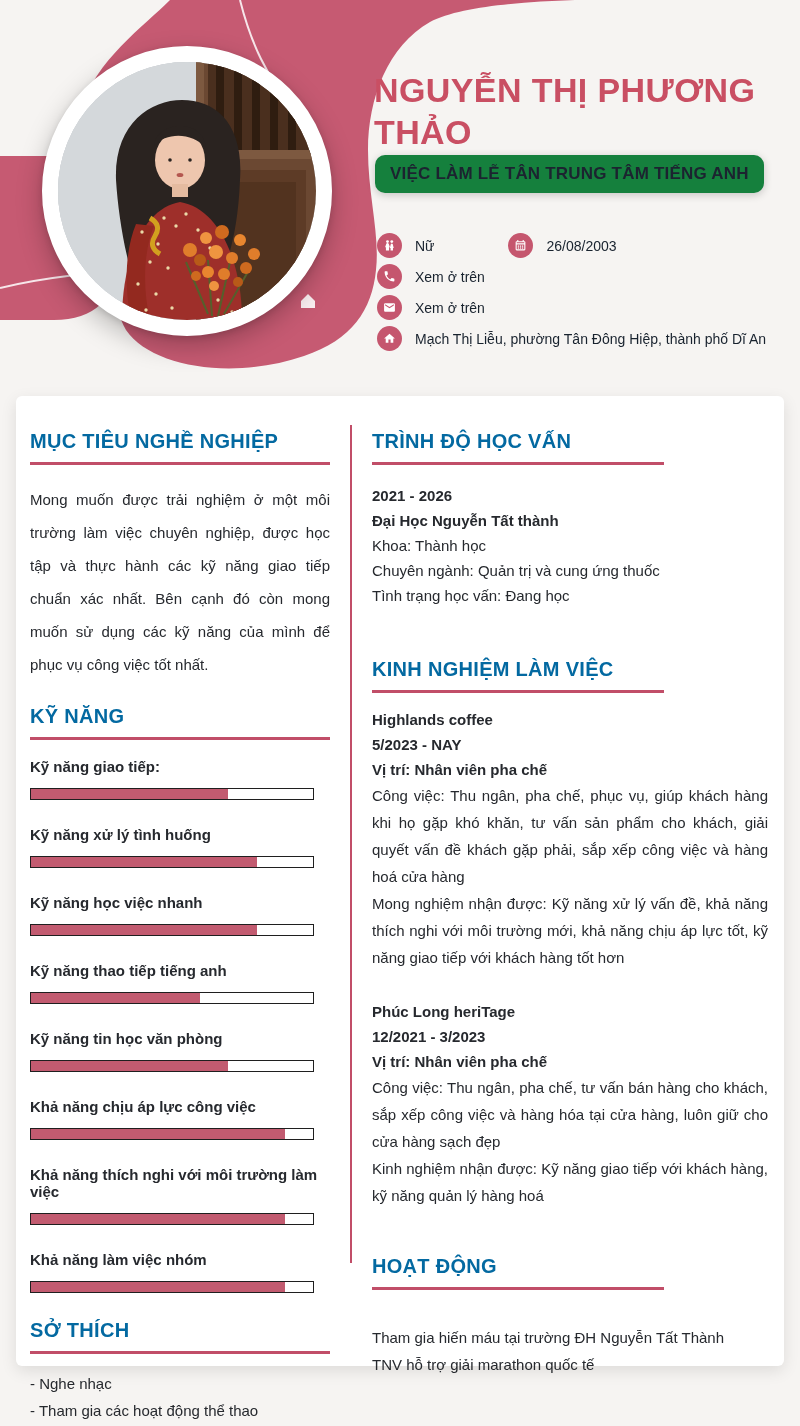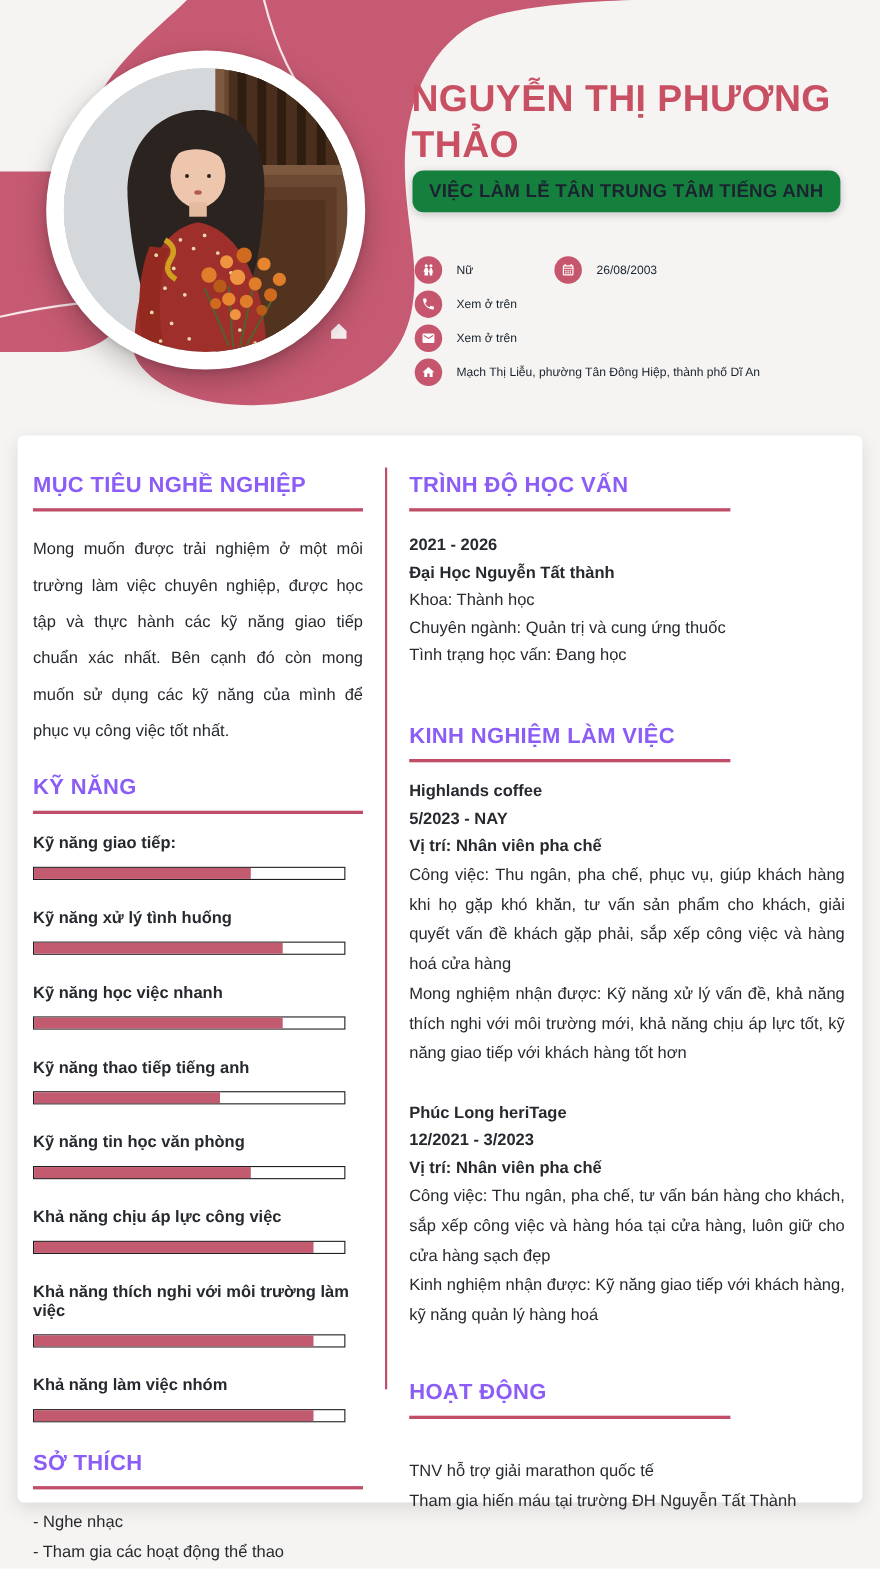--- a/index.html
+++ b/index.html
@@ -21,42 +21,42 @@
   .name{
     position:absolute;left:374px;top:46px;width:412px;
     font-size:34px;line-height:42px;font-weight:700;color:#c94f63;letter-spacing:.4px;
   }
   .badge{
     position:absolute;left:375px;top:155px;display:inline-block;
     background:#15803d;border-radius:10px;padding:9px 15px;
     font-size:17px;font-weight:700;color:#1c2330;letter-spacing:.2px;
     box-shadow:0 2px 8px rgba(0,0,0,.20);
   }
-  .contacts{position:absolute;left:377px;top:233px;width:414px;font-size:11px;color:#18222e;}
+  .contacts{position:absolute;left:377px;top:233px;width:414px;font-size:14px;color:#18222e;}
   .c-row{display:flex;align-items:center;margin-bottom:6px;min-height:25px;}
   .c-item{display:flex;align-items:center;}
   .c-item + .c-item{margin-left:40px;}
   .cicon{
     width:25px;height:25px;border-radius:50%;background:#c5566e;flex:0 0 25px;
     display:flex;align-items:center;justify-content:center;margin-right:13px;
   }
   .cicon svg{width:13px;height:13px;fill:#ffffff;}
   .c-text{white-space:nowrap;}
 
   .card{
     position:absolute;left:16px;top:396px;width:768px;height:970px;
     background:#ffffff;border-radius:6px;
     box-shadow:0 5px 16px rgba(0,0,0,.10);
     display:flex;
   }
   .col-left{width:300px;margin:34px 0 0 14px;}
   .divider{width:2px;height:838px;background:#c14e68;margin:29px 0 0 20px;}
   .col-right{flex:1;margin:34px 16px 0 20px;}
 
-  .sec-h{font-size:20px;font-weight:700;color:#8b5cf6;letter-spacing:.3px;margin:0;}
+  .sec-h{font-size:20px;font-weight:700;color:#0369a1;letter-spacing:.3px;margin:0;}
   .rule{height:3px;background:#c14e68;margin-top:9px;}
   .col-right .rule{width:292px;}
 
   .objective-text{margin-top:18px;font-size:15px;line-height:33px;text-align:justify;}
 
   .skills{margin-top:24px;}
   .skill{margin-top:18px;margin-bottom:26px;font-weight:bold;}
   .skill-label{font-size:15px;margin-bottom:13px;}
   .skill-bar{width:282px;height:10px;border:1.5px solid #1f1f1f;background:#ffffff;}
   .skill-fill{height:100%;background:#c25b70;}
@@ -331,20 +331,20 @@
         <div class="job-line b">Vị trí: Nhân viên pha chế</div>
         <p>Công việc: Thu ngân, pha chế, tư vấn bán hàng cho khách, sắp xếp công việc và hàng hóa tại cửa hàng, luôn giữ cho cửa hàng sạch đẹp</p>
         <p>Kinh nghiệm nhận được: Kỹ năng giao tiếp với khách hàng, kỹ năng quản lý hàng hoá</p>
       </div>
     </section>
 
     <section class="acts">
       <h2 class="sec-h">HOẠT ĐỘNG</h2>
       <div class="rule"></div>
       <div class="act-list">
+        <div>Tham gia hiến máu tại trường ĐH Nguyễn Tất Thành</div>
         <div>TNV hỗ trợ giải marathon quốc tế</div>
-        <div>Tham gia hiến máu tại trường ĐH Nguyễn Tất Thành</div>
       </div>
     </section>
   </div>
 </main>
 
 <div class="copyright">© Timviec365.vn</div>
 
 </body></html>

